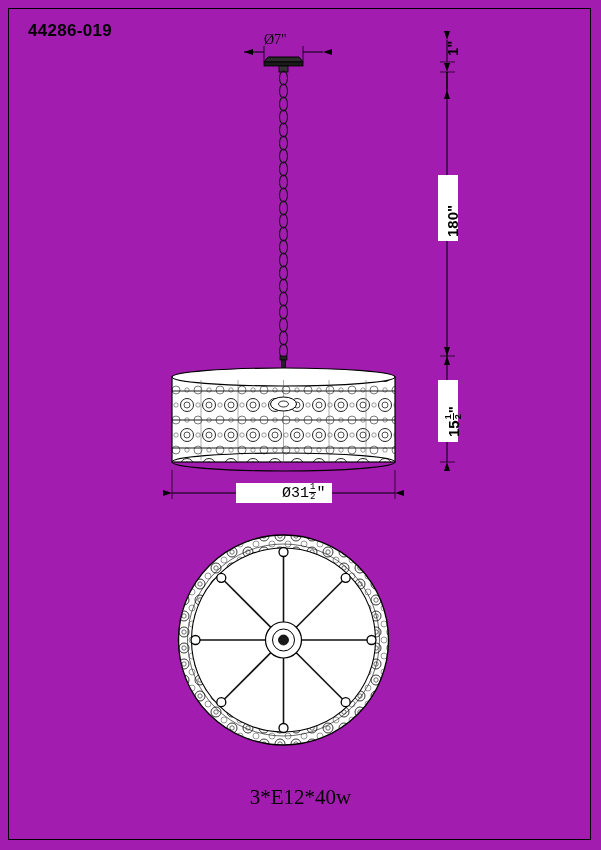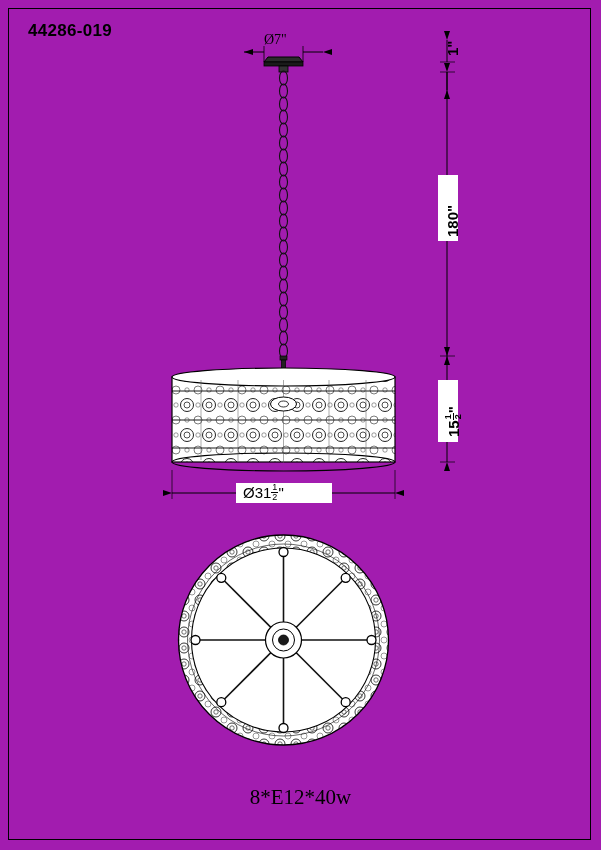--- a/index.html
+++ b/index.html
@@ -83,23 +83,24 @@
     display: block;
     border-bottom: 1px solid #000;
     padding: 0 1px;
   }
   .fracbox .den {
     display: block;
     padding: 0 1px;
   }
   .dim-diam {
     position: absolute;
-    font-family: Liberation Sans, sans-serif;
+    font-family: Liberation Mono, monospace;
     font-size: 15px;
     white-space: nowrap;
+    margin-left: 39px;
   }
 </style>
 </head>
 <body>
 
 <div id="page">
 
   <div id="border"></div>
 
   <div id="sku">44286-019</div>
@@ -273,15 +274,15 @@
   </div>
 
   <div class="vert-label r" style="left:444px; top:437px;">
     <span>15</span><span class="fracbox"><span class="num">1</span><span class="den">2</span></span><span>"</span>
   </div>
 
   <div class="dim-diam" style="left:243px; top:483px;">
     <span>Ø31</span><span class="fracbox"><span class="num">1</span><span class="den">2</span></span><span>"</span>
   </div>
 
-  <div id="wattage">8*E12*40w</div>
+  <div id="wattage">3*E12*40w</div>
 
 </div>
 
 </body></html>

